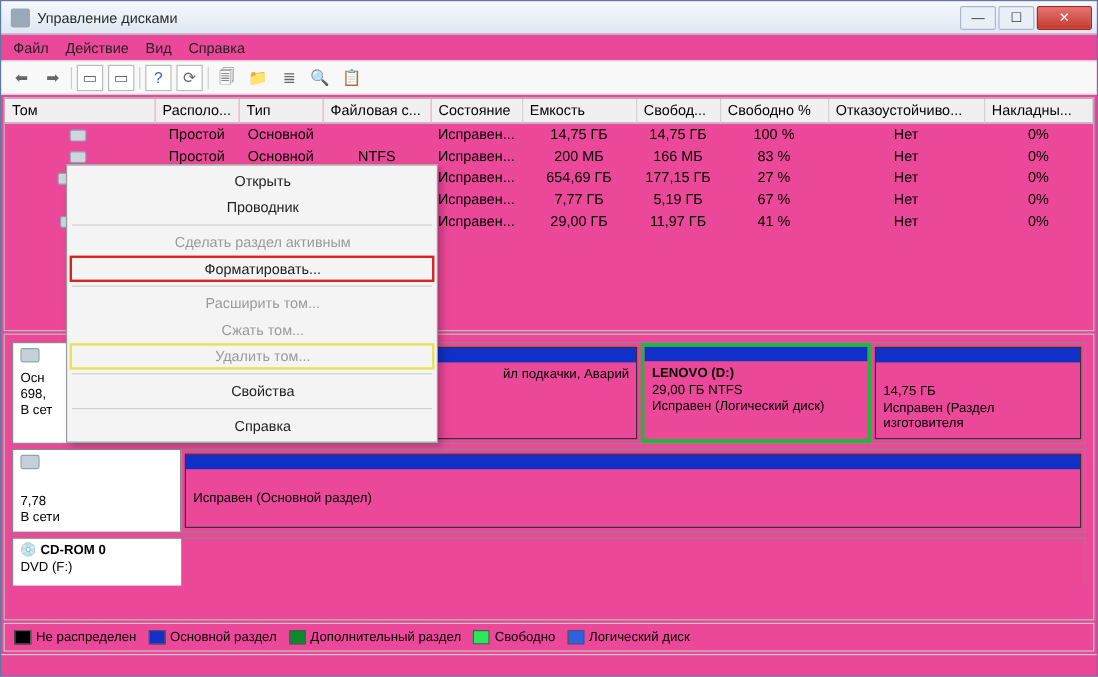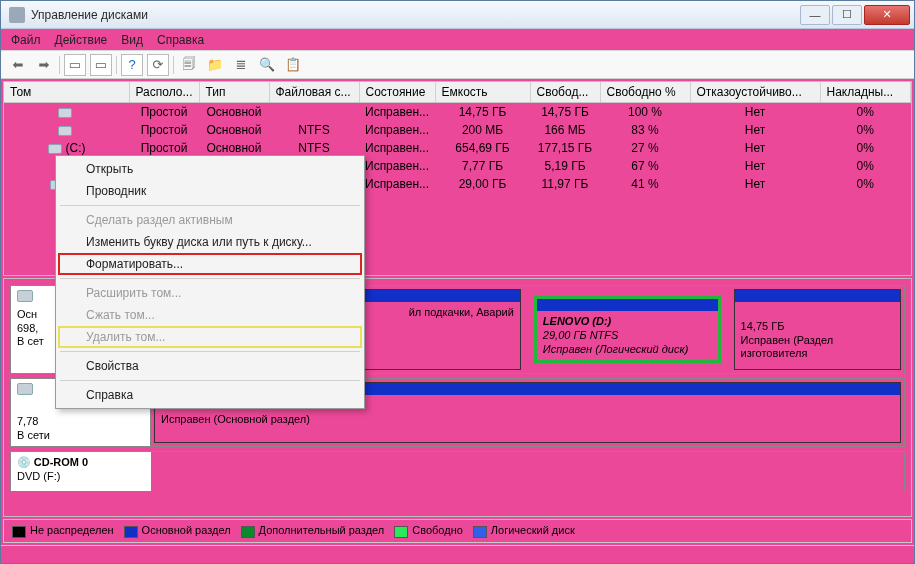--- a/index.html
+++ b/index.html
@@ -97,27 +97,28 @@
   tbody td {
     padding:2px 6px;
     white-space:nowrap;
     overflow:hidden;
     text-align:center;
   }
   tbody tr { height:17px; }
   .volicon { display:inline-block; width:14px; height:10px; background:#cdd6de; border:1px solid #8fa2b5; border-radius:2px; vertical-align:middle; margin-right:4px;}
   .context-menu {
     position:absolute;
-    left:55px; top:155px;
+    left:55px; top:137px;
     width: 310px;
     background:#f4f4f4;
     border:1px solid #9b9b9b;
     box-shadow: 3px 3px 6px rgba(0,0,0,0.25);
     z-index:50;
     padding:2px;
+    text-align:center;
   }
   .cm-item {
     padding:4px 10px 4px 28px;
     color:#222;
     cursor:default;
   }
   .cm-item.disabled { color:#9a9a9a; }
   .cm-sep { height:1px; background:#d0d0d0; margin:3px 2px; }
   .cm-item.red-hl { border:2px solid #d22; padding:2px 8px 2px 26px; }
   .cm-item.yellow-hl { border:2px solid #e8e05a; padding:2px 8px 2px 26px; }
@@ -302,21 +303,21 @@
           <span>698,</span><br>
           <span>В сет</span>
         </div>
         <div class="diskright">
           <div class="part" style="flex:2.3">
             <div class="topbar bar-blue"></div>
             <div class="inner" style="text-align:right;">
               <span>йл подкачки, Аварий</span>
             </div>
           </div>
-          <div class="part bar-green-border" style="flex:1.1; margin:10px;font-style:italic;">
+          <div class="part bar-green-border" style="flex:1.1; margin:0;">
             <div class="topbar bar-blue"></div>
             <div class="inner">
               <b><span>LENOVO  (D:)</span></b><br>
               <span>29,00 ГБ NTFS</span><br>
               <span>Исправен (Логический диск)</span>
             </div>
           </div>
           <div class="part" style="flex:1">
             <div class="topbar bar-blue"></div>
             <div class="inner">
@@ -368,21 +369,20 @@
   </div>
 
   <div class="statusbar"></div>
 </div>
 
 <div class="context-menu">
   <div class="cm-item">Открыть</div>
   <div class="cm-item">Проводник</div>
   <div class="cm-sep"></div>
   <div class="cm-item disabled">Сделать раздел активным</div>
-  <div class="cm-item">Изменить букву диска или путь к диску...</div>
   <div class="cm-item red-hl">Форматировать...</div>
   <div class="cm-sep"></div>
   <div class="cm-item disabled">Расширить том...</div>
   <div class="cm-item disabled">Сжать том...</div>
   <div class="cm-item disabled yellow-hl">Удалить том...</div>
   <div class="cm-sep"></div>
   <div class="cm-item">Свойства</div>
   <div class="cm-sep"></div>
   <div class="cm-item">Справка</div>
 </div>

